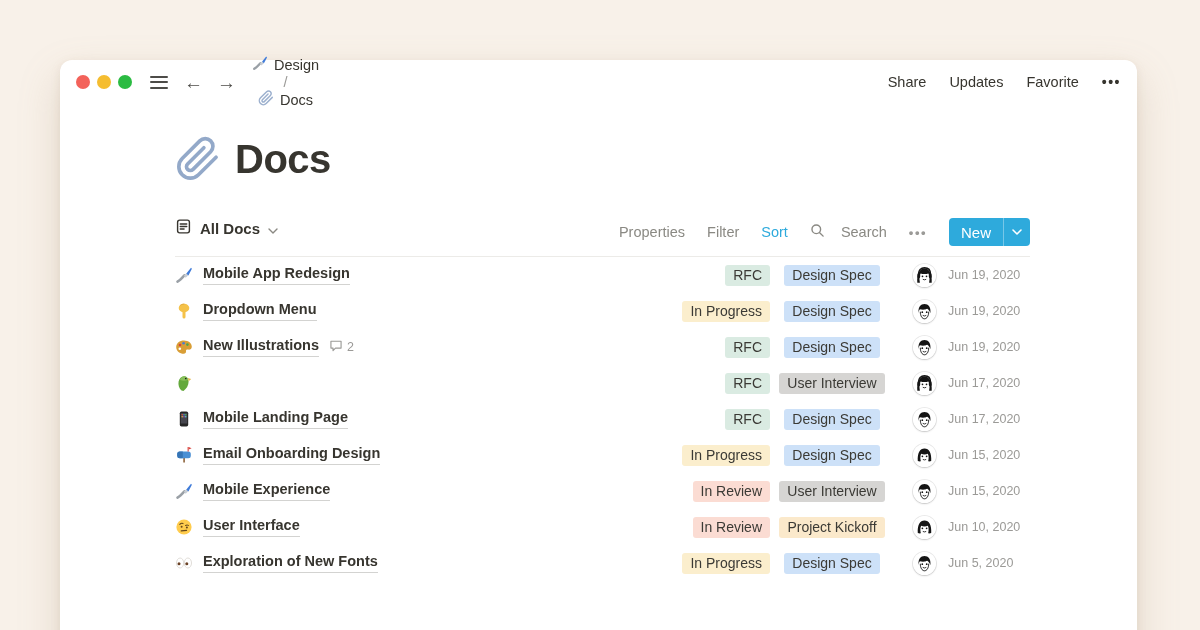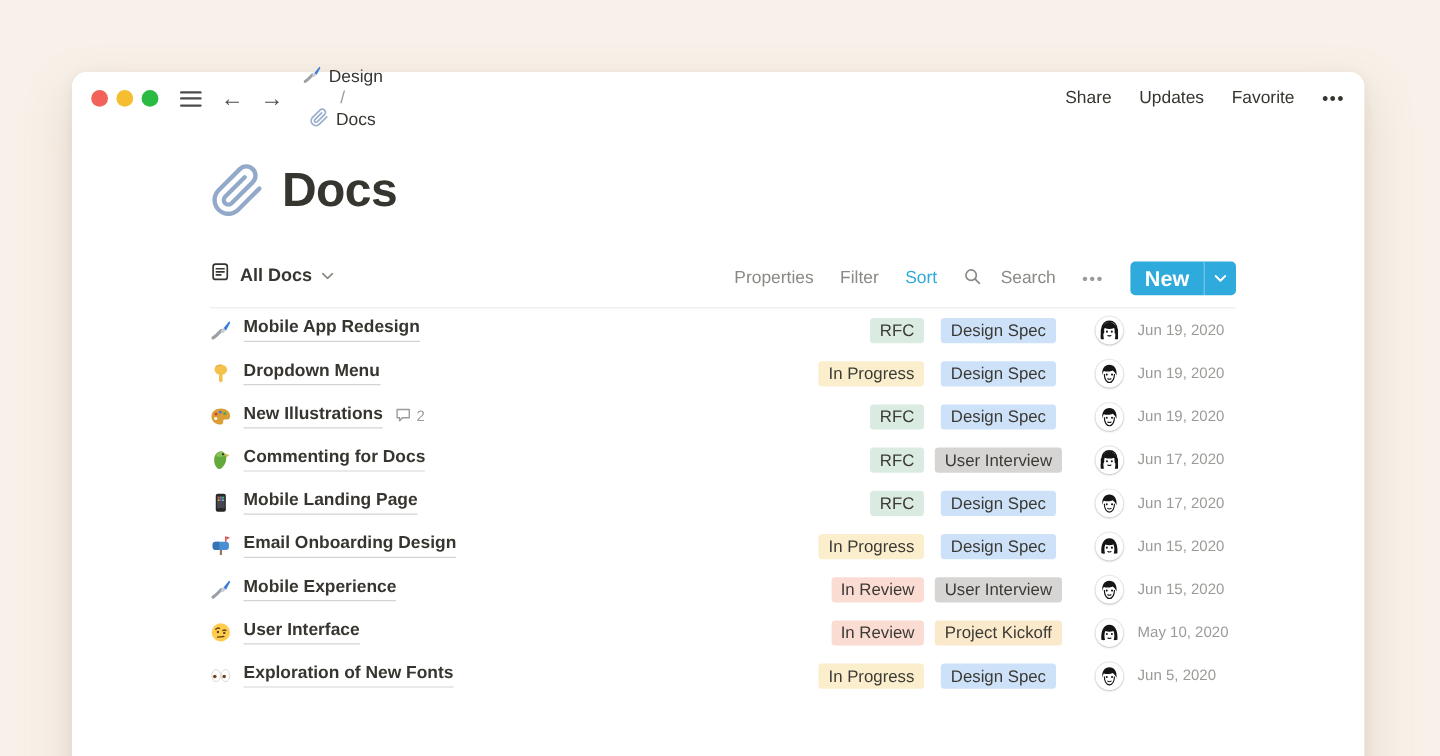--- a/index.html
+++ b/index.html
@@ -42,21 +42,21 @@
   
   .toolbar { margin-top: 36px; display: flex; align-items: flex-start; padding-bottom: 10px; border-bottom: 1px solid #ECEBE8; }
   .view-switcher { display: flex; align-items: center; gap: 8px; cursor: pointer; }
   .view-label { font-size: 15px; font-weight: 700; }
   .toolbar-right { margin-left: auto; display: flex; align-items: center; gap: 22px; font-size: 14.5px; color: #8A8983; }
   .toolbar-right .menu-item { cursor: pointer; }
   .toolbar-right .menu-item.active { color: #2EAADC; }
   .search-btn { display: flex; align-items: center; gap: 16px; cursor: pointer; }
   .toolbar-more { letter-spacing: 1.5px; font-weight: bold; font-size: 13px; color: #9B9A97; cursor: pointer; }
   .new-btn { display: flex; align-items: stretch; background: #2EAADC; border-radius: 4px; height: 28px; color: #fff; overflow: hidden; cursor: pointer; }
-  .new-btn .label { display: flex; align-items: center; padding: 0 12px; font-size: 18px; font-weight: 700; }
+  .new-btn .label { display: flex; align-items: center; padding: 0 12px; font-size: 15px; font-weight: 400; }
   .new-btn .divider { width: 1px; background: rgba(255,255,255,0.35); margin: 0; }
   .new-btn .chev { display: flex; align-items: center; padding: 0 8px; }
   
   .rows { }
   .row { display: flex; align-items: center; height: 36px; cursor: pointer; }
   .row-icon { width: 28px; display: flex; align-items: center; }
   .row-title { font-size: 14.5px; font-weight: 700; border-bottom: 1px solid rgba(55,53,47,0.22); padding-bottom: 2px; line-height: 1.2; }
   .comments { display: flex; align-items: center; gap: 4px; margin-left: 10px; color: #9B9A97; font-size: 12.5px; }
   .spacer { flex: 1; }
   .col { display: flex; align-items: center; }
@@ -279,21 +279,20 @@
   </div>
           <div class="row">
     <span class="row-icon">
               <svg viewBox="0 0 18 18" width="18" height="18">
                 <path d="M6.5 16.6 C4 14.6 3 11 3.6 7.5 C4.2 4 6.8 1.8 9.6 2.2 C12 2.6 13.6 4.8 13.6 7.6 C13.6 11.5 11.5 15 8.5 16.9 Z" fill="#64A93C"></path>
                 <path d="M5 6 C5.5 3.5 7.5 2 9.6 2.2 C11.5 2.5 12.8 4 13.2 5.8 C10.5 7 7.5 7 5 6 Z" fill="#88C05A"></path>
                 <path d="M12.8 4 L16.2 5.1 L13.6 7.2 Z" fill="#E5B84F"></path>
                 <circle cx="10.8" cy="4.5" r="0.85" fill="#1a1a1a"></circle>
               </svg>
             </span>
-    <span class="row-title">Commenting for Docs</span>
 
     <span class="spacer"></span>
     <span class="col col-t1">
               <span class="tag" style="background: rgb(218, 235, 226);">RFC</span>
             </span>
     <span class="col col-t2">
               <span class="tag" style="background: rgb(214, 213, 211);">User Interview</span>
             </span>
     <span class="col col-av">
               <span class="avatar">
@@ -434,21 +433,21 @@
               <span class="avatar">
                 <svg viewBox="0 0 24 24" width="23" height="23">
                   <circle cx="12" cy="12" r="12" fill="#fff"></circle>
                   <path d="M5 17.8 C4.5 9.5 7.2 4.8 12 4.8 C16.8 4.8 19.5 9.5 19 17.8 C17.8 18.2 16.9 18.3 15.8 18.1 C16.6 15 16.4 12 15.5 10.2 C13.5 11.1 10.5 11.1 8.5 10.2 C7.6 12 7.4 15 8.2 18.1 C7.1 18.3 6.2 18.2 5 17.8 Z" fill="#151515"></path>
                   <circle cx="9.8" cy="12.9" r="0.9" fill="#151515"></circle>
                   <circle cx="14.2" cy="12.9" r="0.9" fill="#151515"></circle>
                   <path d="M10.6 16.3 Q12 17.1 13.4 16.3" fill="none" stroke="#151515" stroke-width="0.9" stroke-linecap="round"></path>
                 </svg>
               </span>
             </span>
-    <span class="col col-date">May 10, 2020</span>
+    <span class="col col-date">Jun 10, 2020</span>
   </div>
           <div class="row">
     <span class="row-icon">
               <svg viewBox="0 0 18 18" width="18" height="18">
                 <ellipse cx="5.1" cy="9" rx="3.6" ry="5" fill="#fff" stroke="#d8d4ce" stroke-width="0.8"></ellipse>
                 <ellipse cx="12.9" cy="9" rx="3.6" ry="5" fill="#fff" stroke="#d8d4ce" stroke-width="0.8"></ellipse>
                 <circle cx="4" cy="9.7" r="1.5" fill="#6B4226"></circle>
                 <circle cx="11.8" cy="9.7" r="1.5" fill="#6B4226"></circle>
               </svg>
             </span>

